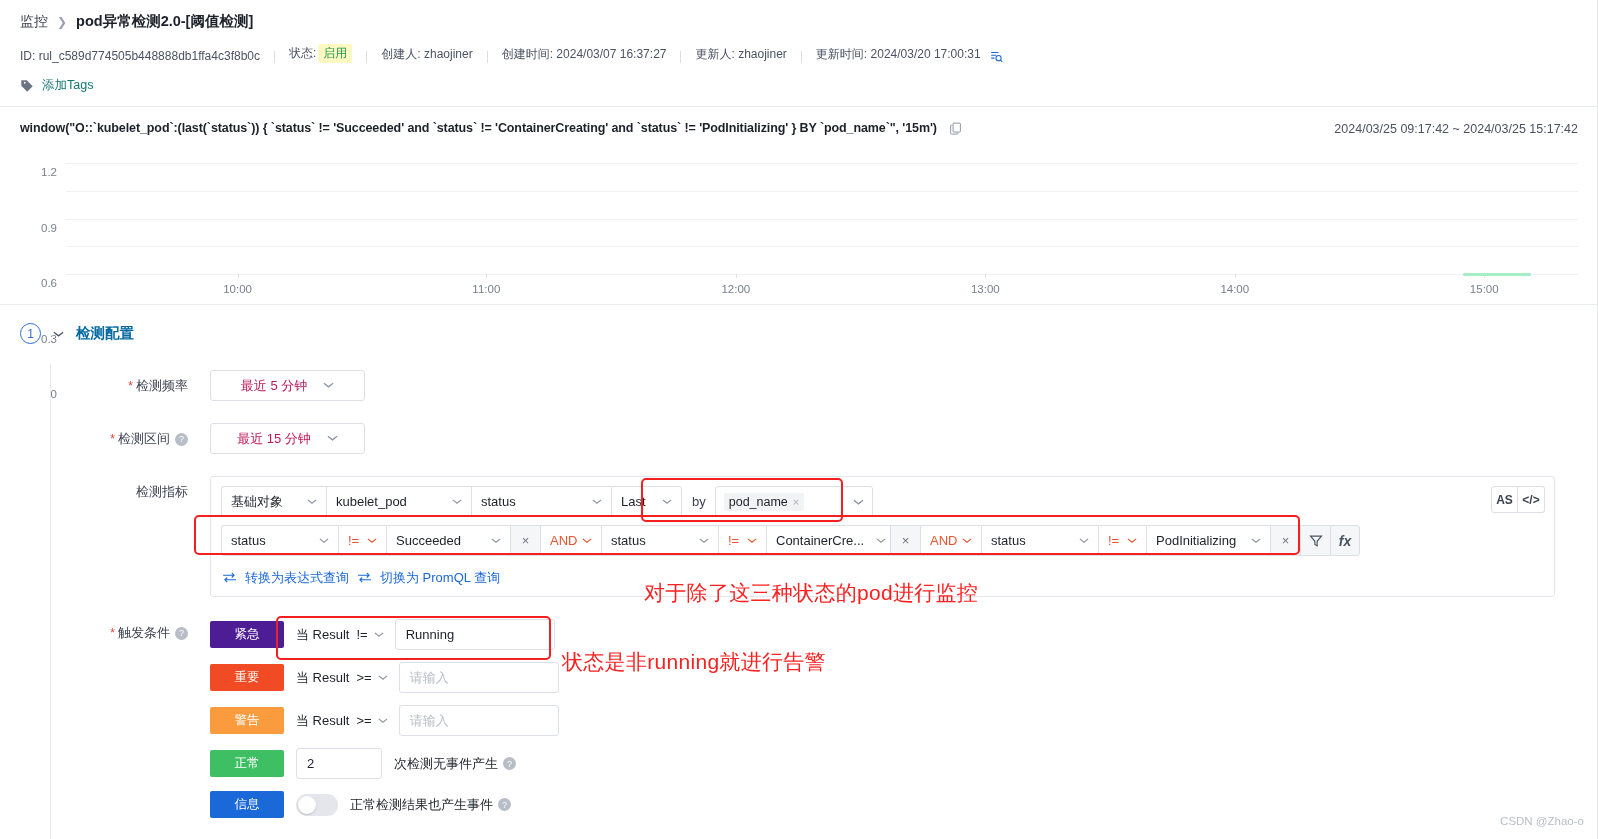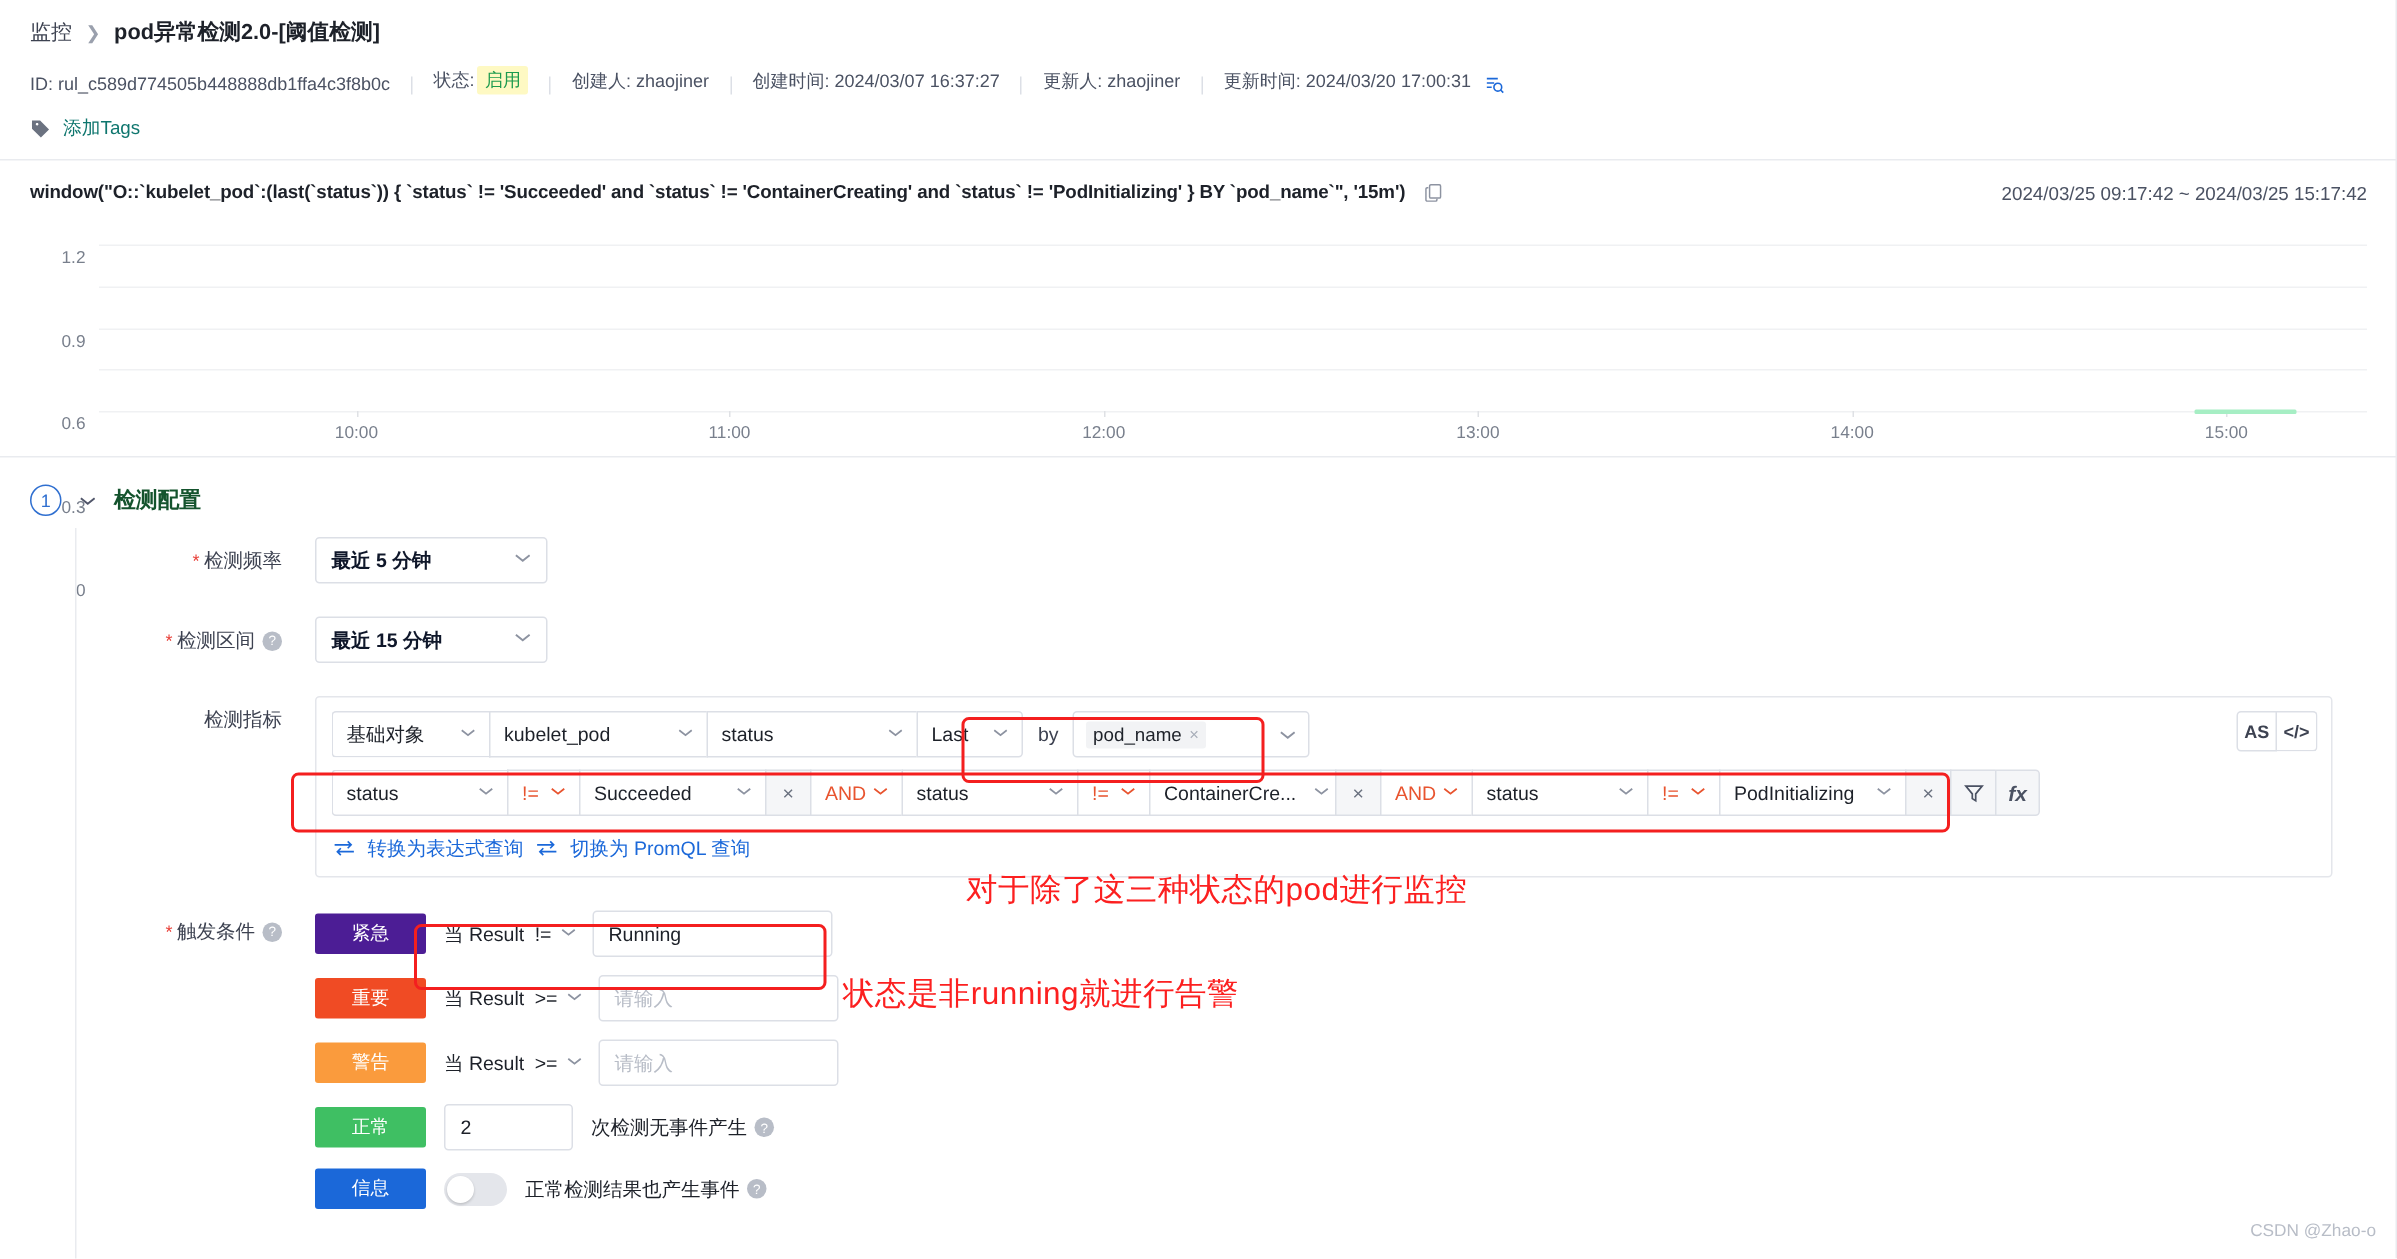--- a/index.html
+++ b/index.html
@@ -111,48 +111,47 @@
   
   .section { border-top: 1px solid #e9ebef; padding: 18px 20px 0 20px; position: relative; }
   .sec-head { display: flex; align-items: center; gap: 12px; }
   .sec-num {
     width: 21px; height: 21px; border-radius: 50%;
     border: 1px solid #2f6fd0; color: #2f6fd0;
     display: flex; align-items: center; justify-content: center;
     font-size: 12px;
   }
   .caret { color: #51566a; font-size: 11px; display: inline-flex; }
-  .sec-title { font-size: 14.5px; font-weight: bold; color: #14532d; }
-
-  .sec-body { position: relative; padding-left: 30px; margin-top: 14px; }
+  .sec-title { font-size: 14.5px; font-weight: bold; color: #0369a1; }
+
+  .sec-body { position: relative; padding-left: 30px; margin-top: 26px; }
   .sec-rail {
     position: absolute; left: 30px; top: -6px; bottom: -200px; width: 1px; background: #e9ebef;
   }
 
   .frow { display: flex; align-items: flex-start; margin-bottom: 22px; }
   .flabel {
     width: 160px; text-align: right; padding-right: 22px;
     font-size: 13px; color: #3d4251; padding-top: 7px;
     white-space: nowrap;
   }
   .req { color: #e8413a; margin-right: 3px; font-size: 12px; }
   .qmark {
     display: inline-flex; align-items: center; justify-content: center;
     width: 13px; height: 13px; border-radius: 50%;
     background: #b8bdc7; color: #fff; font-size: 9px;
     margin-left: 5px; vertical-align: 1px;
   }
 
   .select {
-    display: inline-flex; align-items: center; justify-content: space-between;
+    display: inline-flex; align-items: center; justify-content: center;
     border: 1px solid #dcdfe6; border-radius: 3px;
     background: #fff; height: 31px; padding: 0 10px;
-    font-size: 13px; color: #0f172a;
+    font-size: 13px; color: #be185d;
     cursor: pointer;
-    font-weight: bold;
   }
   .select .chev { color: #8d93a1; font-size: 10px; margin-left: 16px; }
   .w-freq { width: 155px; }
 
   
   .metric-box {
     border: 1px solid #e4e6eb; border-radius: 3px;
     padding: 9px 9px 9px 10px;
     width: 1345px;
     position: relative;

